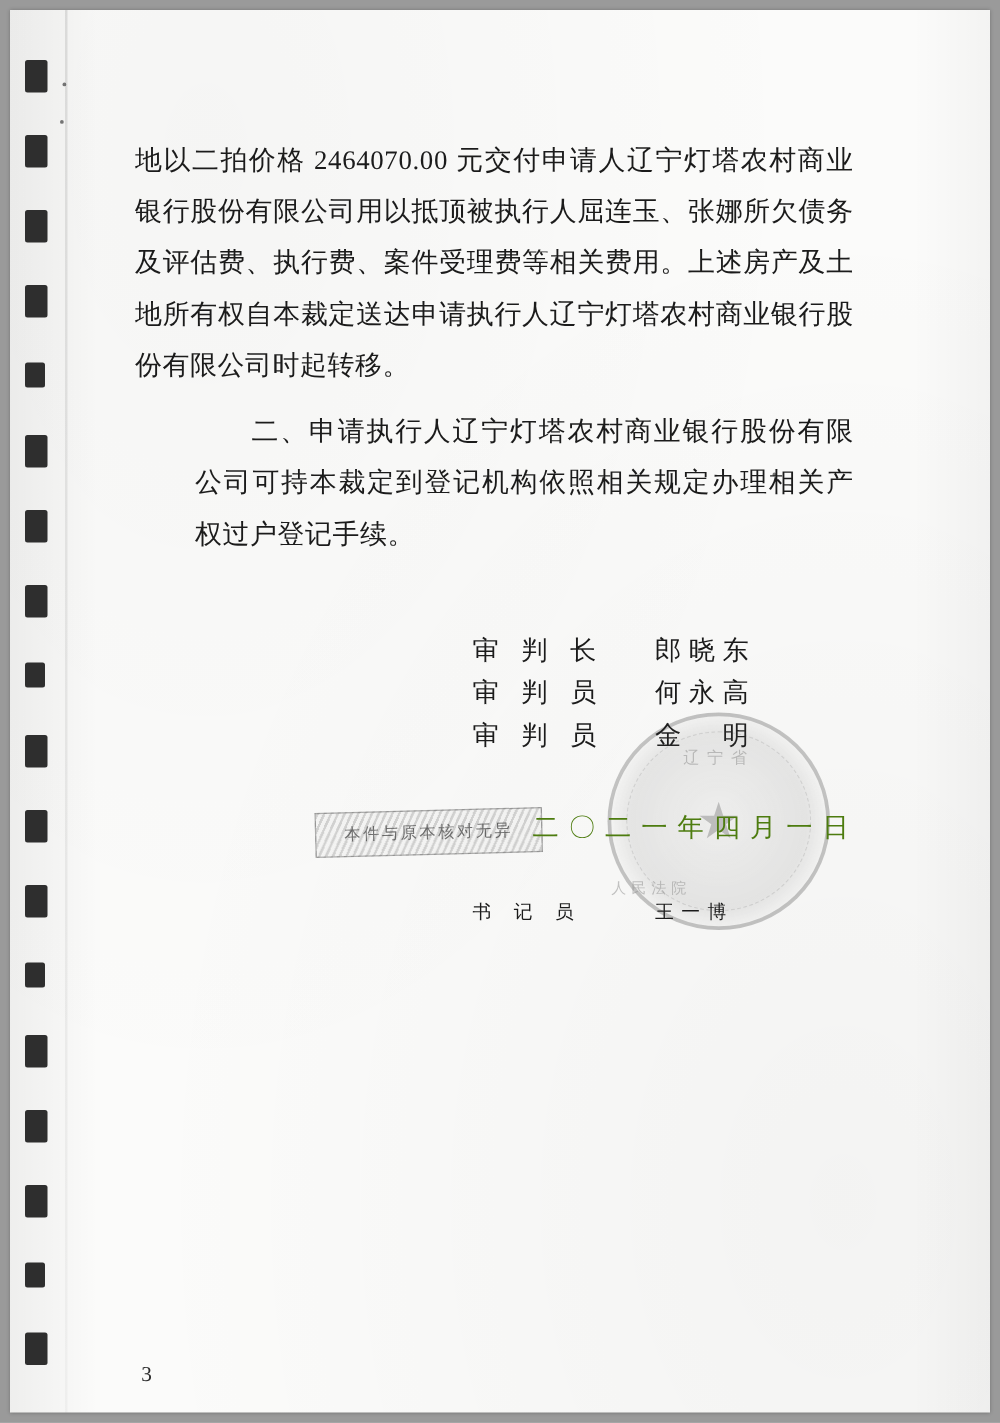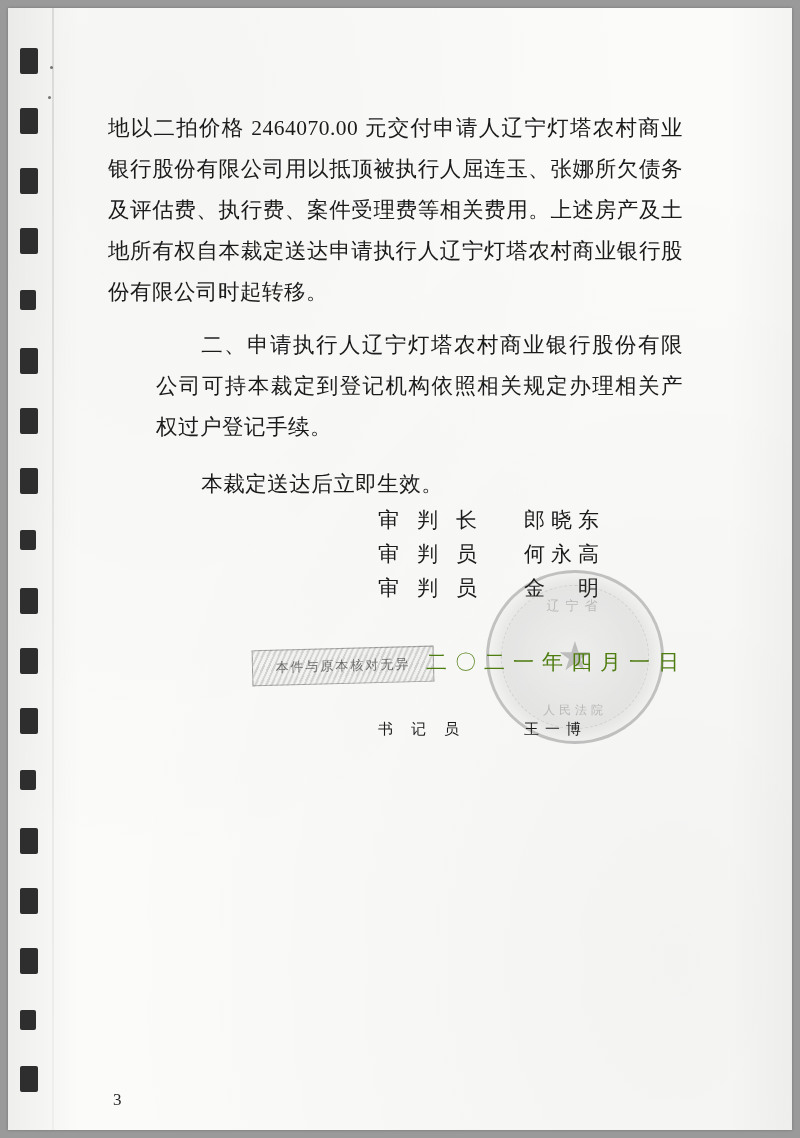--- a/index.html
+++ b/index.html
@@ -189,21 +189,21 @@
     text-align: center;
     font-size: 13px;
     letter-spacing: 6px;
     color: rgba(50,50,50,0.5);
   }
   #seal .seal-sub {
     position: absolute;
     left: 0;
     right: 0;
     bottom: 22px;
-    text-align: center;
+    text-align: left;
     font-size: 12px;
     letter-spacing: 4px;
     color: rgba(50,50,50,0.5);
   }
 
   
   #rect-stamp {
     position: absolute;
     left: 244px;
     top: 640px;
@@ -267,21 +267,20 @@
 
     <div class="speck" style="left:42px; top:58px; width:3px; height:3px;"></div>
     <div class="speck" style="left:40px; top:88px; width:3px; height:3px;"></div>
     <div class="speck" style="left:610px; top:370px; width:3px; height:3px;"></div>
 
     <div id="body-text">
       <p class="para">地以二拍价格 2464070.00 元交付申请人辽宁灯塔农村商业银行股份有限公司用以抵顶被执行人屈连玉、张娜所欠债务及评估费、执行费、案件受理费等相关费用。上述房产及土地所有权自本裁定送达申请执行人辽宁灯塔农村商业银行股份有限公司时起转移。</p>
       <div class="gap-1"></div>
       <p class="para indent">二、申请执行人辽宁灯塔农村商业银行股份有限公司可持本裁定到登记机构依照相关规定办理相关产权过户登记手续。</p>
       <div class="gap-2"></div>
-      <p class="para indent">本裁定送达后立即生效。</p>
     </div>
 
     <div id="signatures">
       <div class="sig-row">
         <span class="sig-role">审判长</span>
         <span class="sig-name">郎晓东</span>
       </div>
       <div class="sig-row">
         <span class="sig-role">审判员</span>
         <span class="sig-name">何永高</span>

